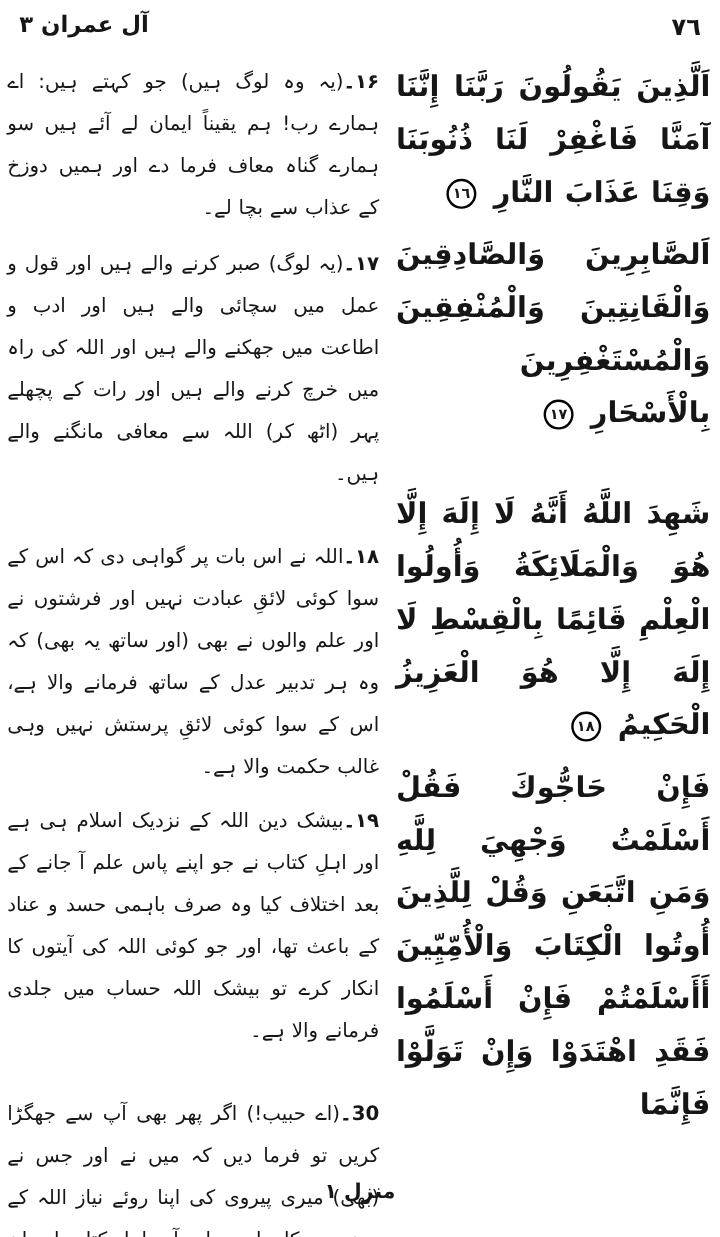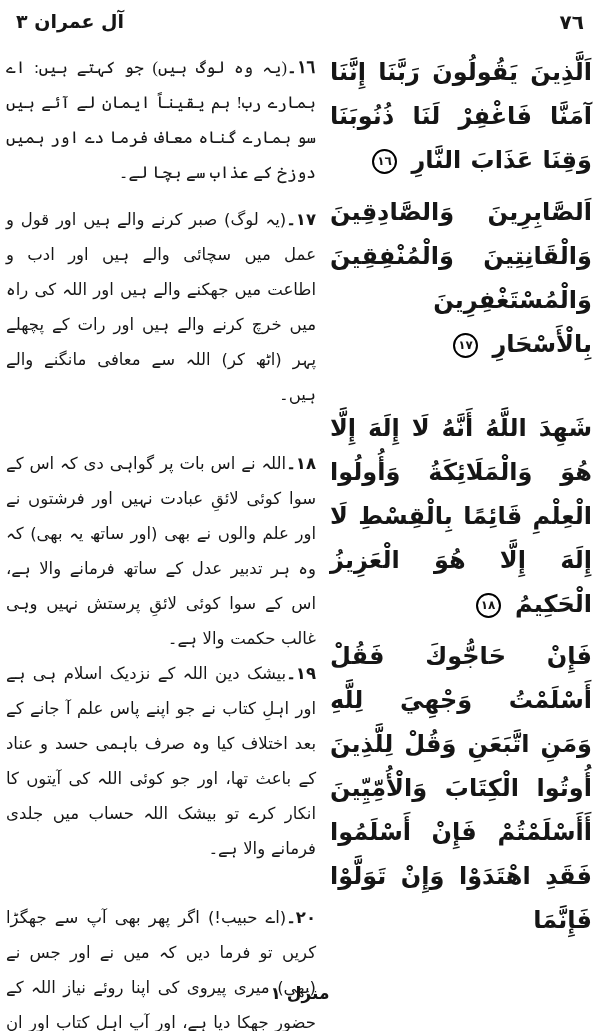--- a/index.html
+++ b/index.html
@@ -30,23 +30,23 @@
   .ayah-circle{
     display:inline-flex;align-items:center;justify-content:center;
     width:25px;height:25px;border:2px solid #000000;border-radius:50%;
     font-size:12px;font-weight:bold;line-height:1;vertical-align:middle;
     margin:0 5px;box-sizing:border-box;
   }
   .para{
     font-size:16.5px;line-height:35px;text-align:justify;word-spacing:0.5px;
   }
   .pnum{font-weight:bold;}
-  .p16{margin-bottom:12px;font-family:Liberation Serif, serif;}
+  .p16{margin-bottom:12px;}
   .p17{margin-bottom:34px;}
-  .p18{}
+  .p18{margin-bottom:10px;}
   .p19{margin-bottom:34px;}
   .footer{
     position:absolute;bottom:28px;left:0;right:0;text-align:center;
     font-size:17px;font-weight:bold;
   }
 </style>
 </head>
 <body>
 
 <div class="page">
@@ -63,20 +63,20 @@
       <div class="verse v17"><span>اَلصَّابِرِينَ وَالصَّادِقِينَ وَالْقَانِتِينَ وَالْمُنْفِقِينَ وَالْمُسْتَغْفِرِينَ بِالْأَسْحَارِ</span> <span class="ayah-circle">١٧</span></div>
       <div class="verse v18"><span>شَهِدَ اللَّهُ أَنَّهُ لَا إِلَهَ إِلَّا هُوَ وَالْمَلَائِكَةُ وَأُولُوا الْعِلْمِ قَائِمًا بِالْقِسْطِ لَا إِلَهَ إِلَّا هُوَ الْعَزِيزُ الْحَكِيمُ</span> <span class="ayah-circle">١٨</span></div>
       <div class="verse v20"><span>فَإِنْ حَاجُّوكَ فَقُلْ أَسْلَمْتُ وَجْهِيَ لِلَّهِ وَمَنِ اتَّبَعَنِ وَقُلْ لِلَّذِينَ أُوتُوا الْكِتَابَ وَالْأُمِّيِّينَ أَأَسْلَمْتُمْ فَإِنْ أَسْلَمُوا فَقَدِ اهْتَدَوْا وَإِنْ تَوَلَّوْا فَإِنَّمَا</span></div>
     </div>
 
     <div class="urdu-col">
       <div class="para p16"><span class="pnum">۱۶۔</span><span>(یہ وہ لوگ ہیں) جو کہتے ہیں: اے ہمارے رب! ہم یقیناً ایمان لے آئے ہیں سو ہمارے گناہ معاف فرما دے اور ہمیں دوزخ کے عذاب سے بچا لے۔</span></div>
       <div class="para p17"><span class="pnum">۱۷۔</span><span>(یہ لوگ) صبر کرنے والے ہیں اور قول و عمل میں سچائی والے ہیں اور ادب و اطاعت میں جھکنے والے ہیں اور اللہ کی راہ میں خرچ کرنے والے ہیں اور رات کے پچھلے پہر (اٹھ کر) اللہ سے معافی مانگنے والے ہیں۔</span></div>
       <div class="para p18"><span class="pnum">۱۸۔</span><span>اللہ نے اس بات پر گواہی دی کہ اس کے سوا کوئی لائقِ عبادت نہیں اور فرشتوں نے اور علم والوں نے بھی (اور ساتھ یہ بھی) کہ وہ ہر تدبیر عدل کے ساتھ فرمانے والا ہے، اس کے سوا کوئی لائقِ پرستش نہیں وہی غالب حکمت والا ہے۔</span></div>
       <div class="para p19"><span class="pnum">۱۹۔</span><span>بیشک دین اللہ کے نزدیک اسلام ہی ہے اور اہلِ کتاب نے جو اپنے پاس علم آ جانے کے بعد اختلاف کیا وہ صرف باہمی حسد و عناد کے باعث تھا، اور جو کوئی اللہ کی آیتوں کا انکار کرے تو بیشک اللہ حساب میں جلدی فرمانے والا ہے۔</span></div>
-      <div class="para p20"><span class="pnum">۲۰۔</span><span>(اے حبیب!) اگر پھر بھی آپ سے جھگڑا کریں تو فرما دیں کہ میں نے اور جس نے (بھی) میری پیروی کی اپنا روئے نیاز اللہ کے حضور جھکا دیا ہے، اور آپ اہلِ کتاب اور ان پڑھ لوگوں سے فرما دیں: کیا تم بھی اللہ کے حضور جھکتے ہو (یعنی اسلام قبول کرتے ہو)؟ پھر اگر وہ فرمانبرداری اختیار کر لیں تو وہ حقیقتاً ہدایت پا گئے، اور اگر</span></div>
+      <div class="para p20"><span class="pnum">30۔</span><span>(اے حبیب!) اگر پھر بھی آپ سے جھگڑا کریں تو فرما دیں کہ میں نے اور جس نے (بھی) میری پیروی کی اپنا روئے نیاز اللہ کے حضور جھکا دیا ہے، اور آپ اہلِ کتاب اور ان پڑھ لوگوں سے فرما دیں: کیا تم بھی اللہ کے حضور جھکتے ہو (یعنی اسلام قبول کرتے ہو)؟ پھر اگر وہ فرمانبرداری اختیار کر لیں تو وہ حقیقتاً ہدایت پا گئے، اور اگر</span></div>
     </div>
 
   </div>
 
   <div class="footer">منزل ١</div>
 
 </div>
 
 </body></html>

